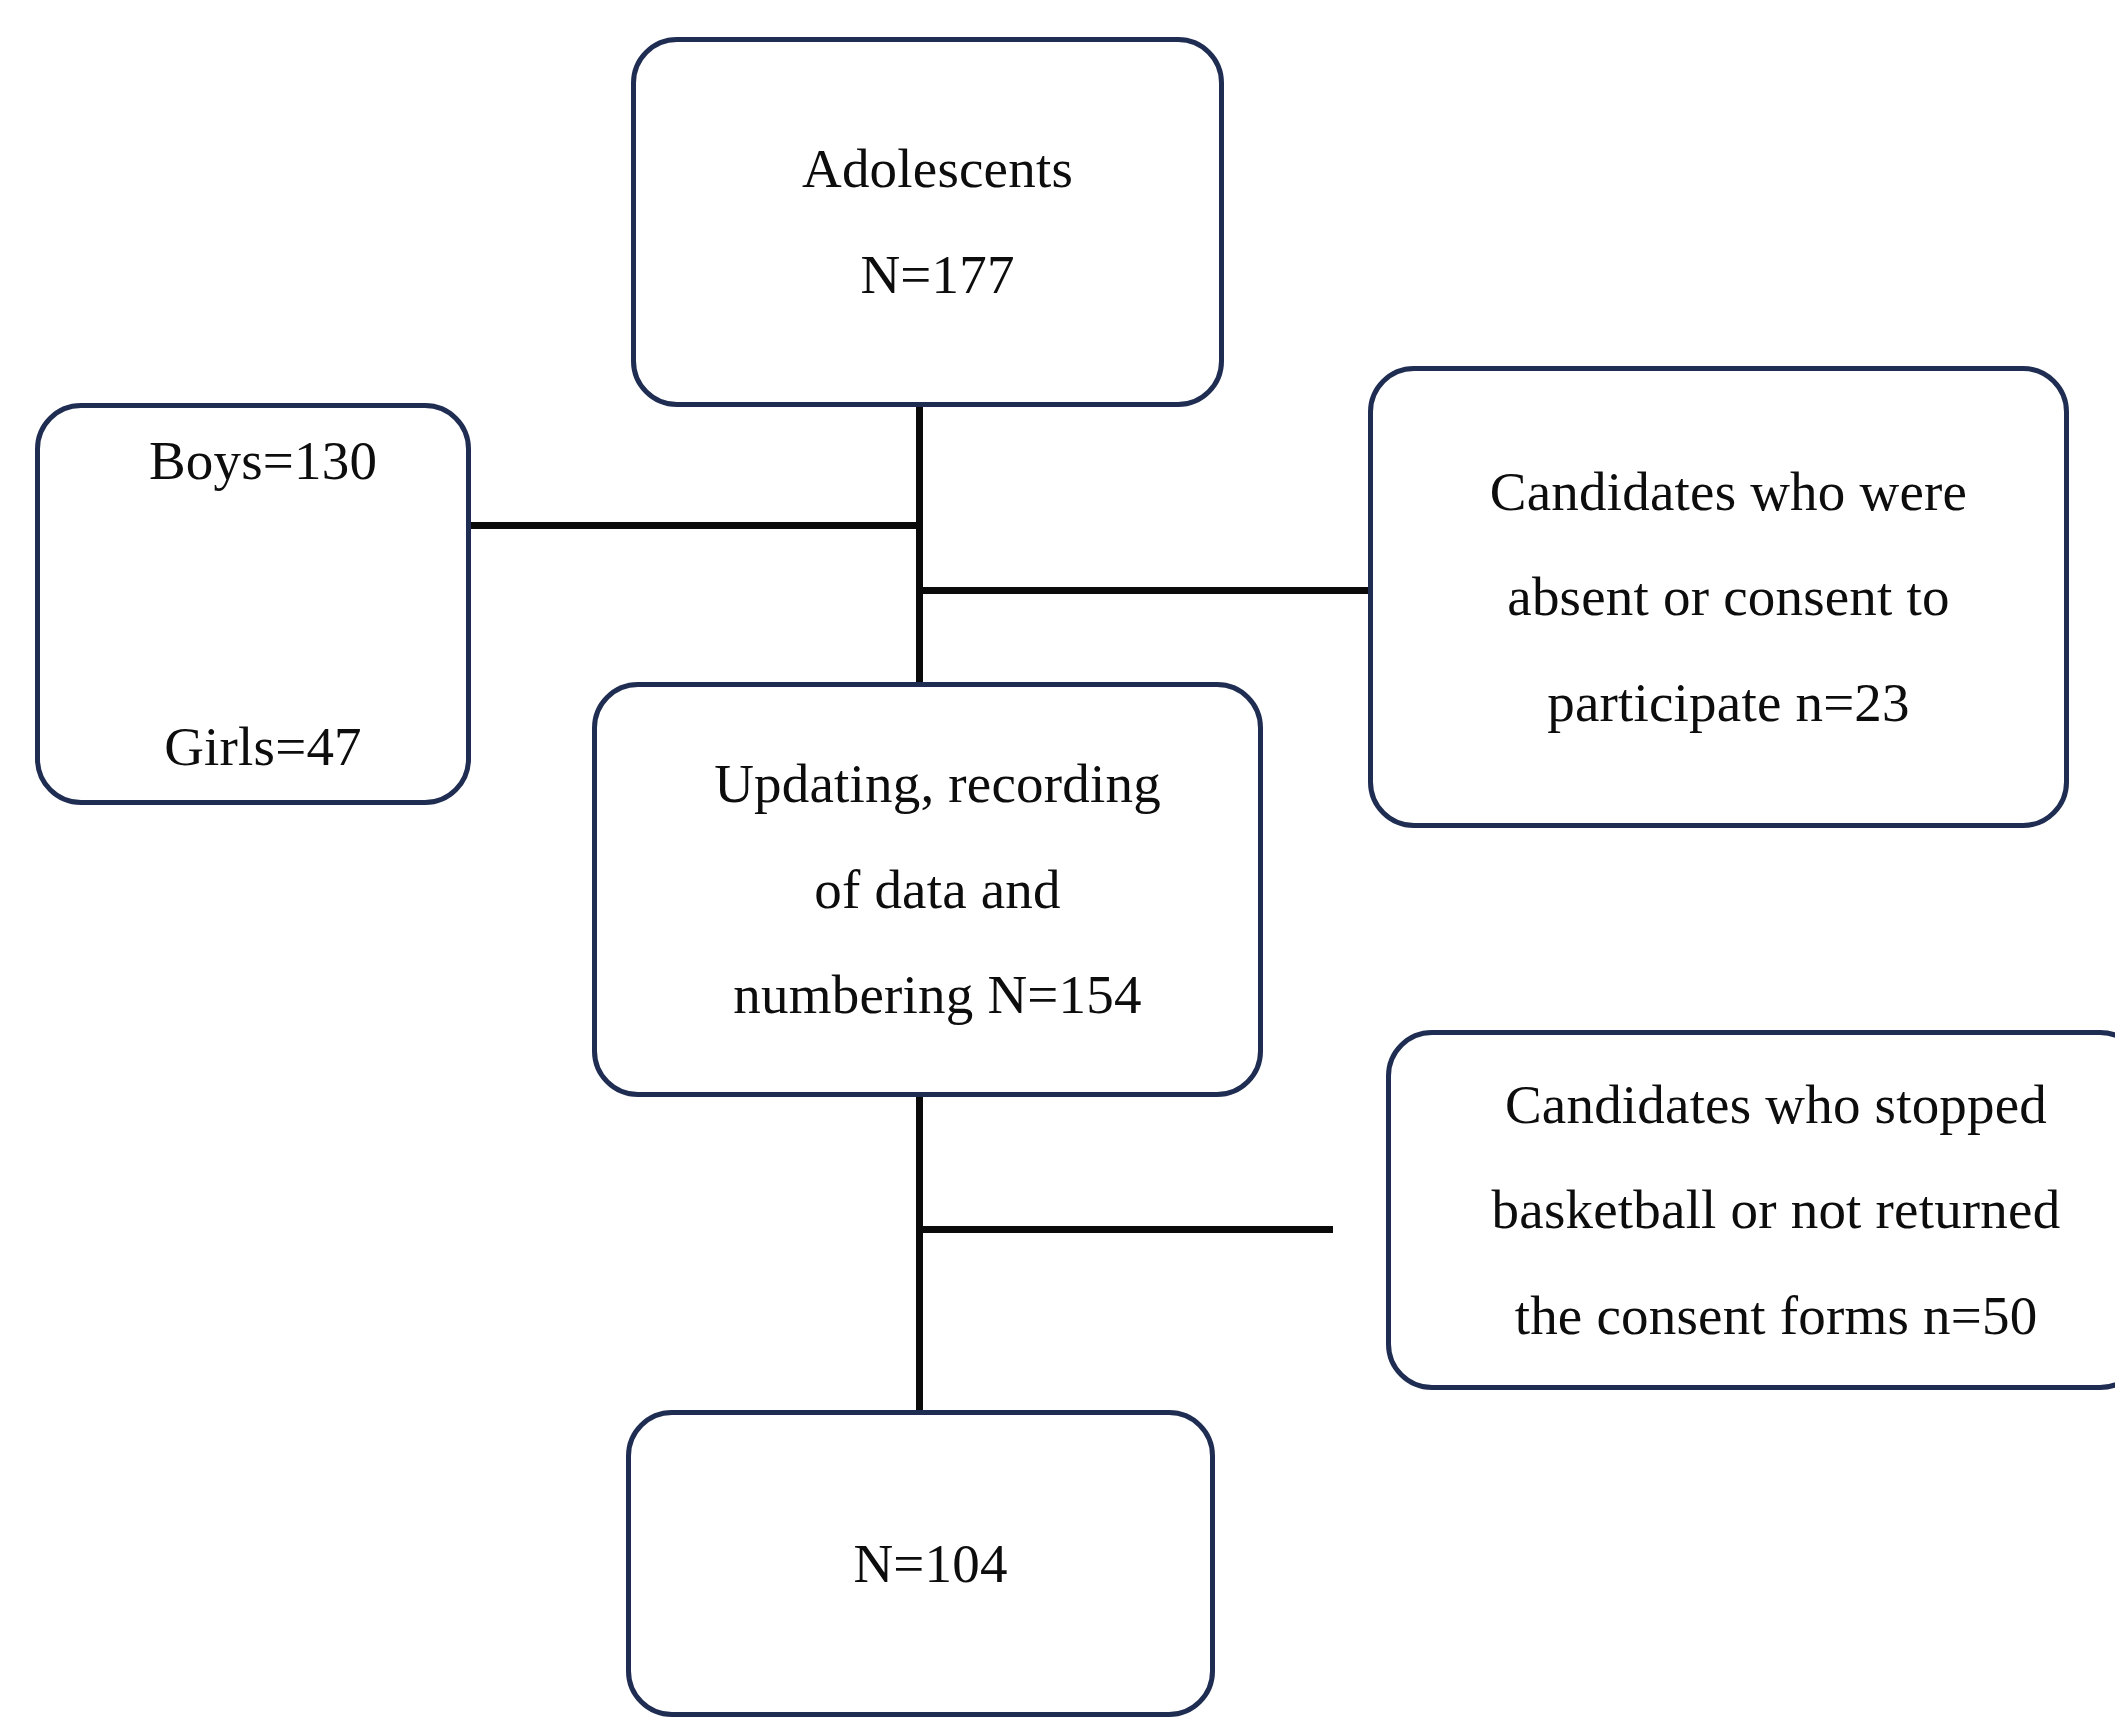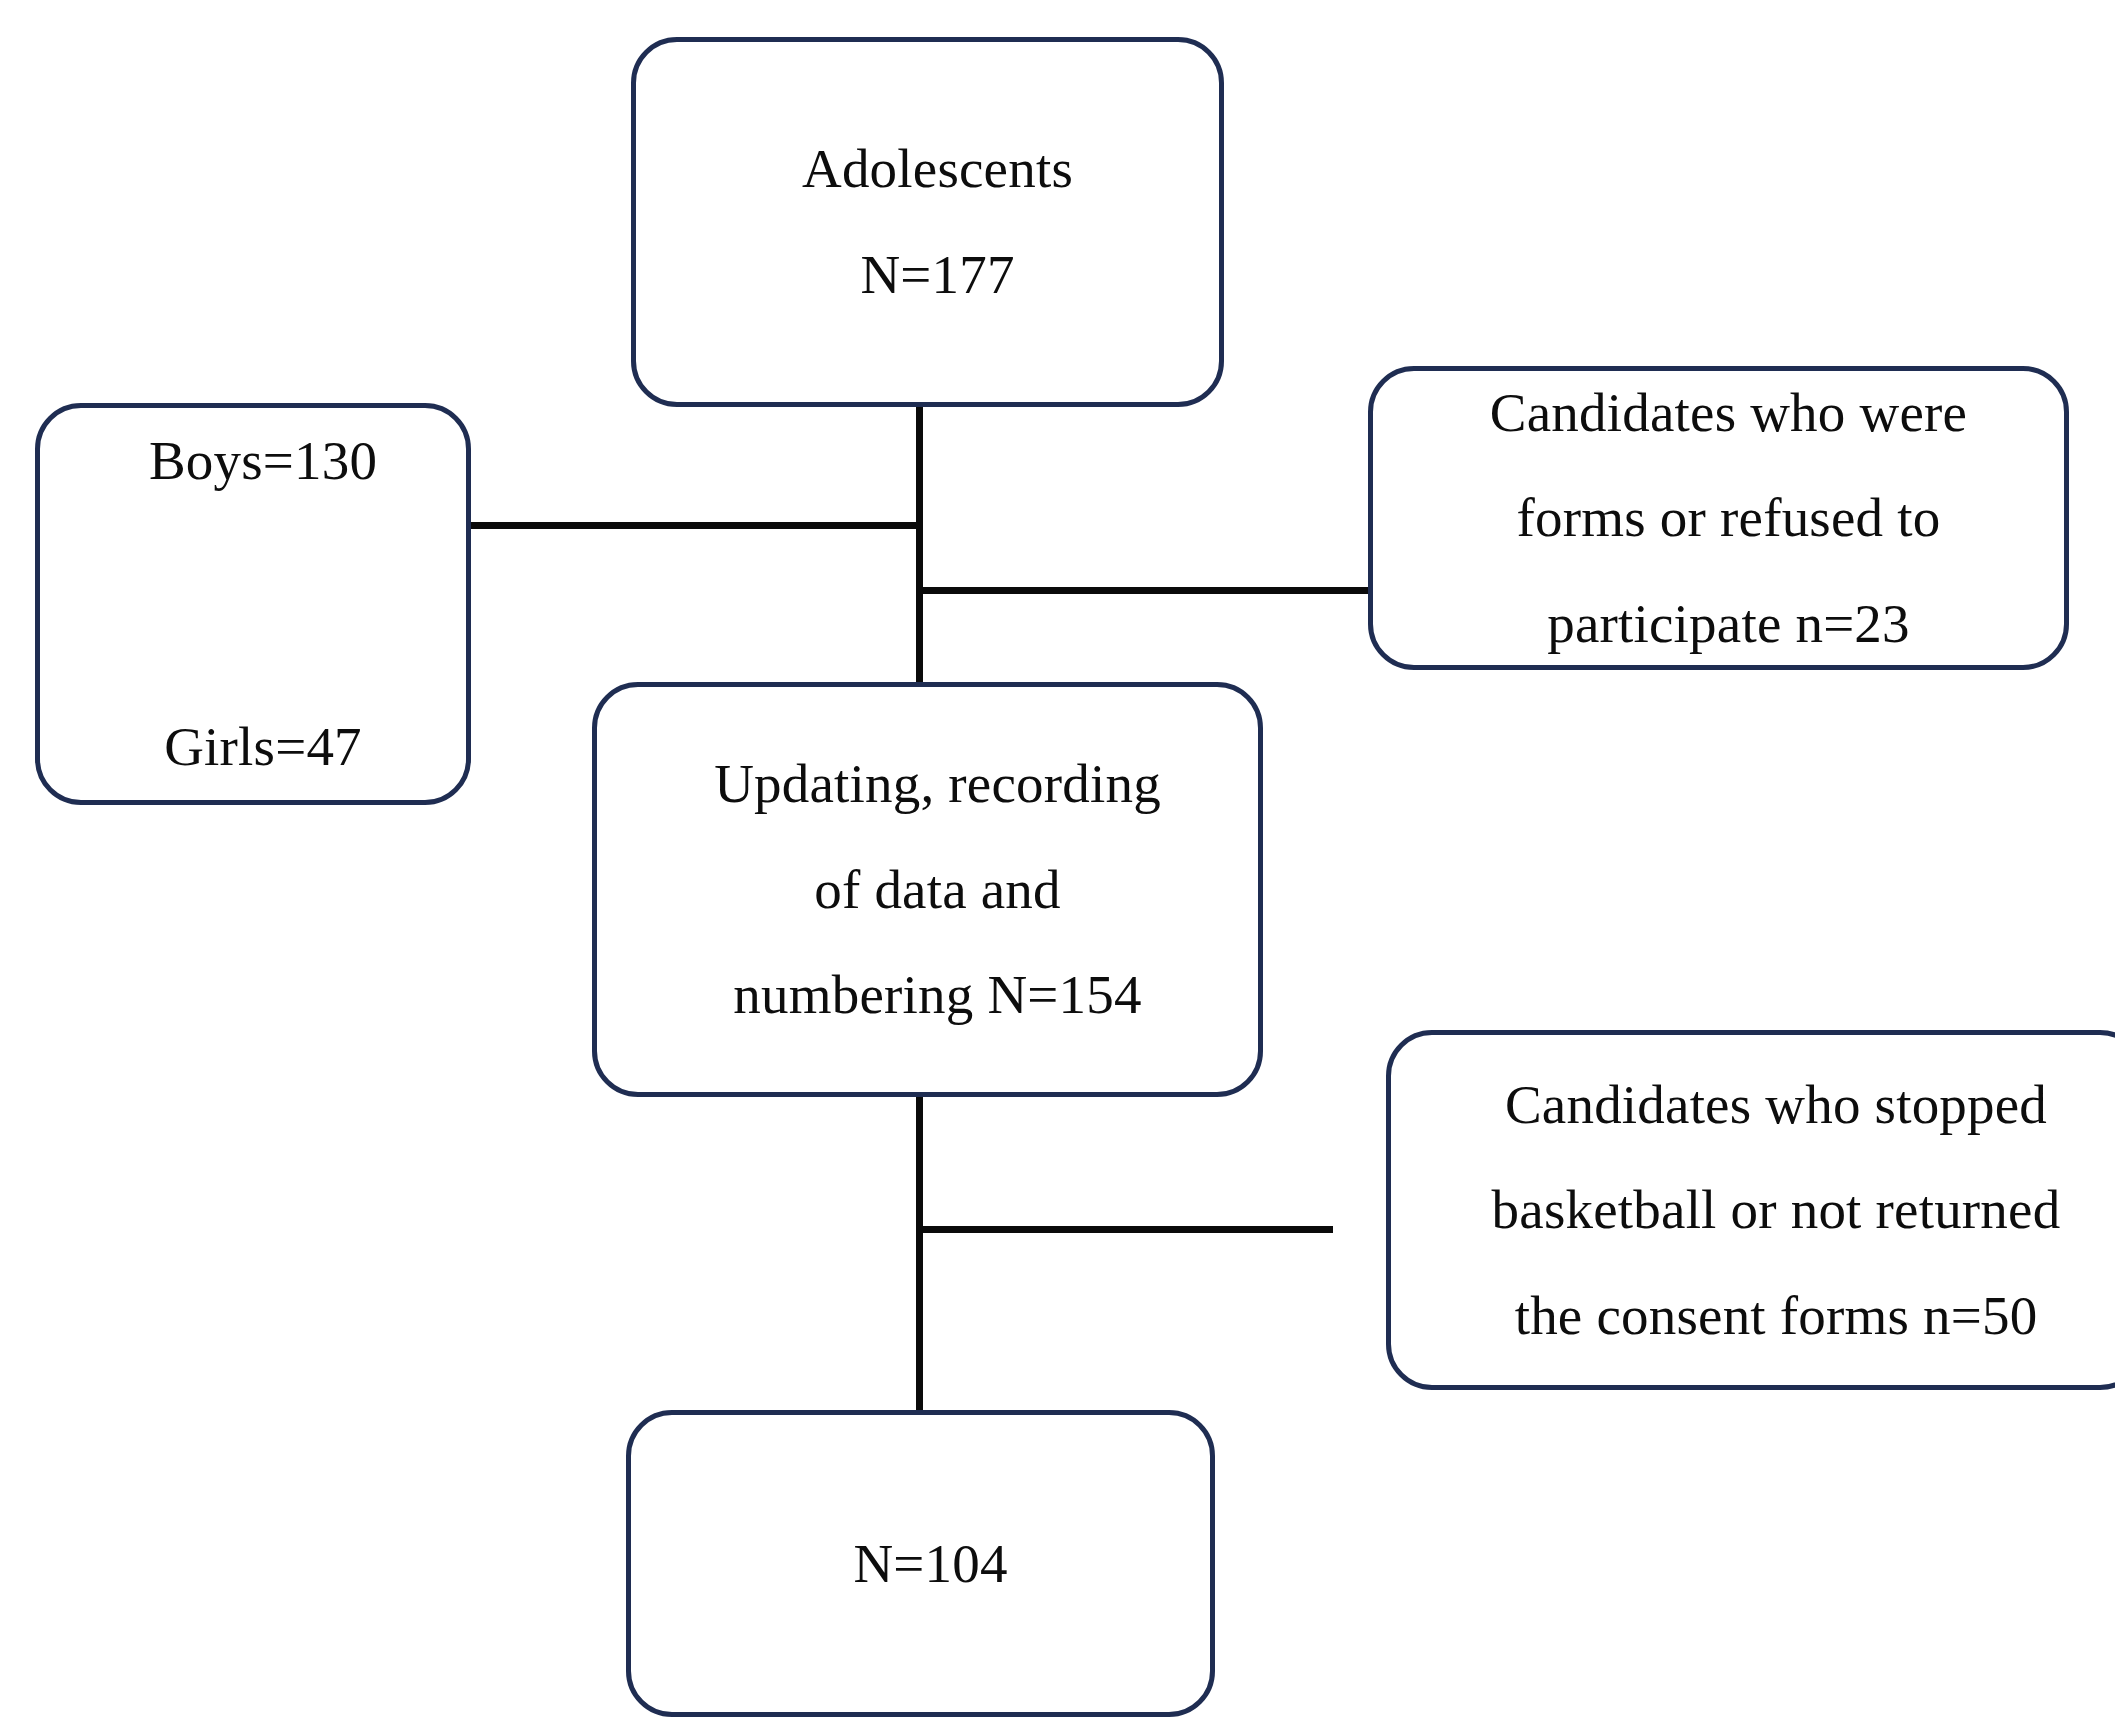--- a/index.html
+++ b/index.html
@@ -42,21 +42,21 @@
   }
 
   
   #node-adolescents {
     left: 631px;  top: 37px;   width: 593px;  height: 370px;
   }
   #node-gender {
     left: 35px;   top: 403px;  width: 436px;  height: 402px; justify-content: space-between;
   }
   #node-excluded-absent {
-    left: 1368px; top: 366px;  width: 701px;  height: 304px;
+    left: 1368px; top: 366px;  width: 701px;  height: 462px;
   }
   #node-updating {
     left: 592px;  top: 682px;  width: 671px;  height: 415px;
   }
   #node-excluded-stopped {
     left: 1386px; top: 1030px; width: 760px;  height: 360px;
   }
   #node-total {
     left: 626px;  top: 1410px; width: 589px;  height: 307px;
   }
@@ -97,21 +97,21 @@
     <span class="line">N=177</span>
   </div>
 
   <div class="node" id="node-gender">
     <span class="line">Boys=130</span>
     <span class="line">Girls=47</span>
   </div>
 
   <div class="node" id="node-excluded-absent">
     <span class="line">Candidates who were</span>
-    <span class="line">forms or refused to</span>
+    <span class="line">absent or consent to</span>
     <span class="line">participate n=23</span>
   </div>
 
   <div class="node" id="node-updating">
     <span class="line">Updating, recording</span>
     <span class="line">of data and</span>
     <span class="line">numbering N=154</span>
   </div>
 
   <div class="node" id="node-excluded-stopped">

